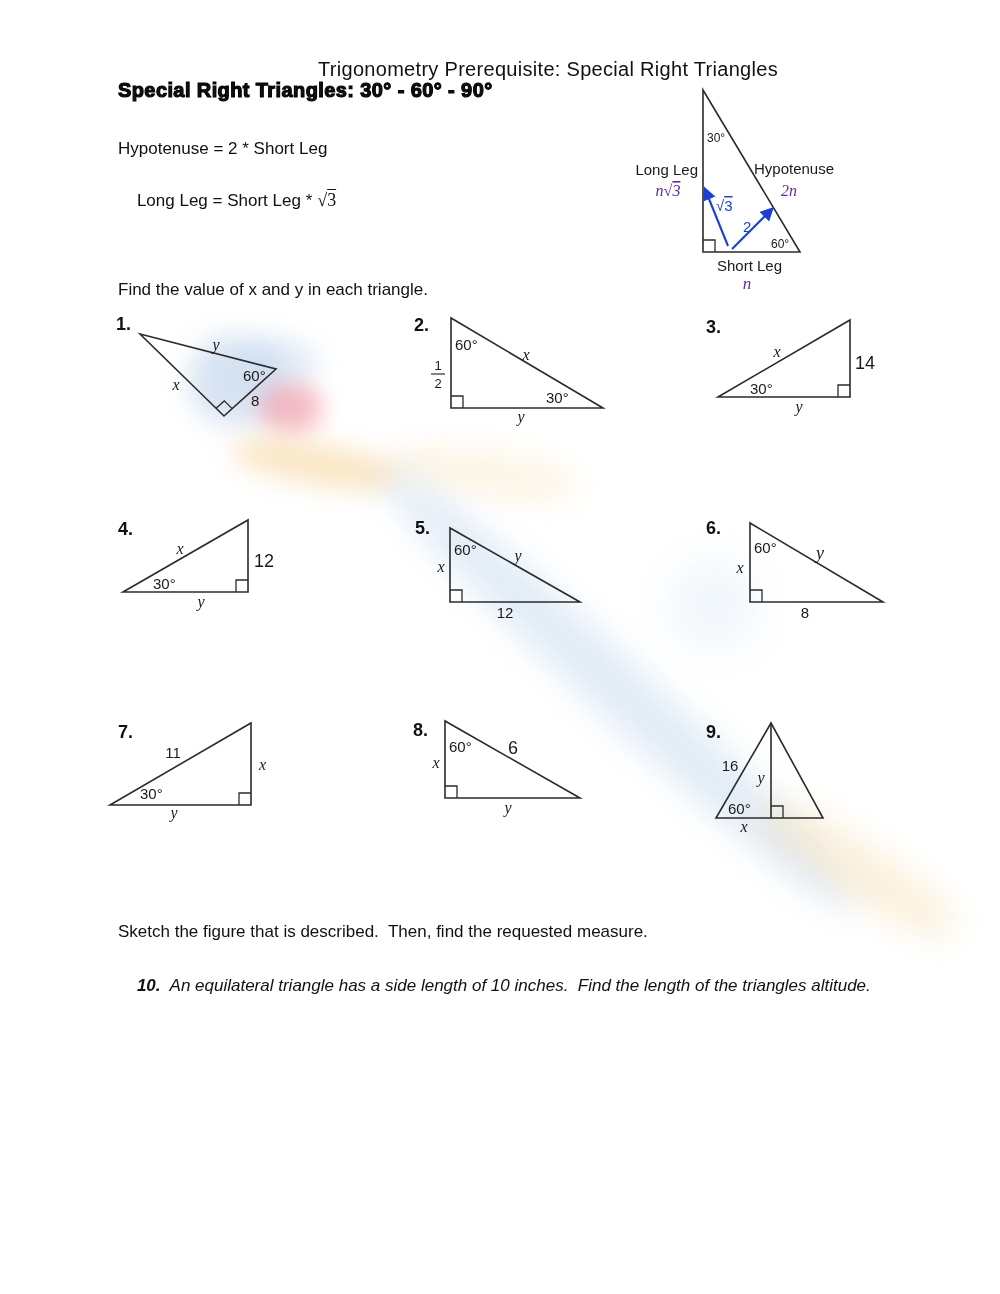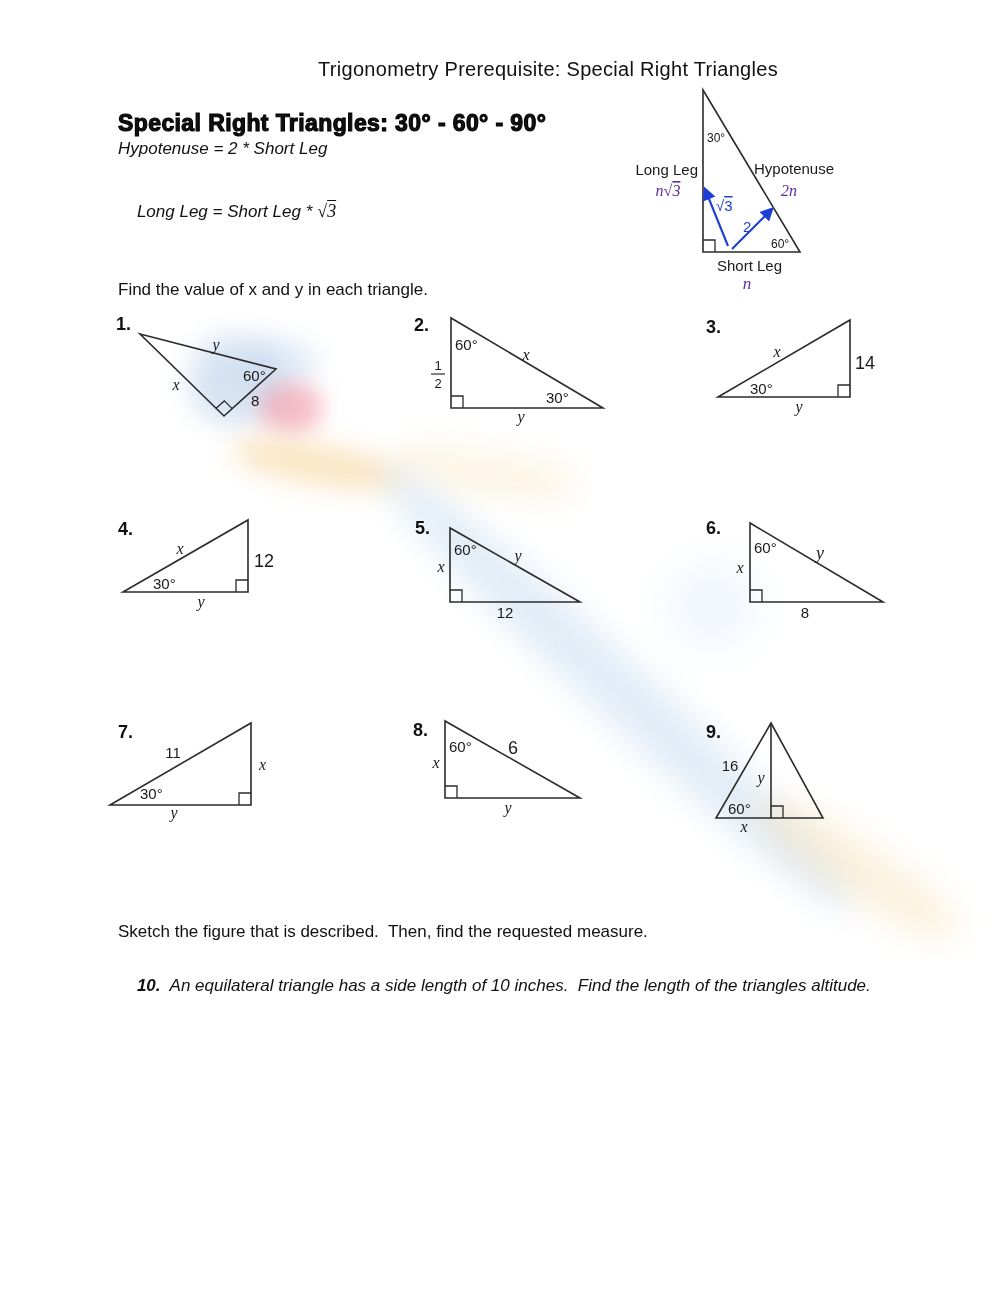--- a/index.html
+++ b/index.html
@@ -6,22 +6,22 @@
   body{
     width:1000px;height:1294px;position:relative;background:#ffffff;
     font-family:"Liberation Sans",sans-serif;color:#111;overflow:hidden;
   }
   .layer{position:absolute;left:0;top:0;width:1000px;height:1114px;margin-left:48px;}
   #content{z-index:2;}
   #watermarks{z-index:1;}
   .blob{position:absolute;border-radius:45%;pointer-events:none;}
   .abs{position:absolute;white-space:pre-wrap;}
   .title{left:0;top:58px;width:1000px;text-align:center;font-size:20px;letter-spacing:.3px;}
-  .heading{left:70px;top:110px;font-size:23px;font-weight:900;letter-spacing:.4px;-webkit-text-stroke:1.1px #000;}
-  .rule{left:70px;font-size:17px;font-style:italic;}
+  .heading{left:70px;top:79px;font-size:20px;font-weight:900;letter-spacing:.4px;-webkit-text-stroke:1.1px #000;}
+  .rule{left:70px;font-size:17px;}
   .find,.sketch-head{left:70px;font-size:17px;font-weight:normal;}
   .qline{left:70px;font-size:17px;}
   .qnum{font-weight:bold;margin-right:9px;}
   .sqrt-wrap{font-family:"Liberation Serif",serif;font-size:18px;margin-left:5px;}
   .ov{text-decoration:overline;}
   .problem{position:absolute;}
   .pnum{position:absolute;font-size:18px;font-weight:bold;}
   svg{overflow:visible;display:block;}
   .tri{fill:none;stroke:#2b2b2b;stroke-width:1.6px;stroke-linejoin:miter;}
   .ra{fill:none;stroke:#2b2b2b;stroke-width:1.3px;}
@@ -52,21 +52,21 @@
 </div>
 
 <div class="layer" id="content">
 
   <div class="abs title">Trigonometry Prerequisite: Special Right Triangles</div>
 
   <div class="abs heading">Special Right Triangles: 30° - 60° - 90°</div>
 
   <div class="abs rule" style="top:139px;">Hypotenuse = 2 * Short Leg</div>
 
-  <div class="abs rule" style="top:181px;">
+  <div class="abs rule" style="top:170px;">
     <span>Long Leg = Short Leg *</span><span class="sqrt-wrap"><span>√</span><span class="ov">3</span></span>
   </div>
 
   <div class="problem" style="left:578px;top:85px;width:330px;height:215px;">
     <svg width="330" height="215" viewBox="0 0 330 215">
       <defs>
         <marker id="arr" viewBox="0 0 10 10" refX="8" refY="5" markerWidth="6.5" markerHeight="6.5" orient="auto">
           <path d="M0,0 L10,5 L0,10 z" fill="#1e3fd6"></path>
         </marker>
       </defs>

